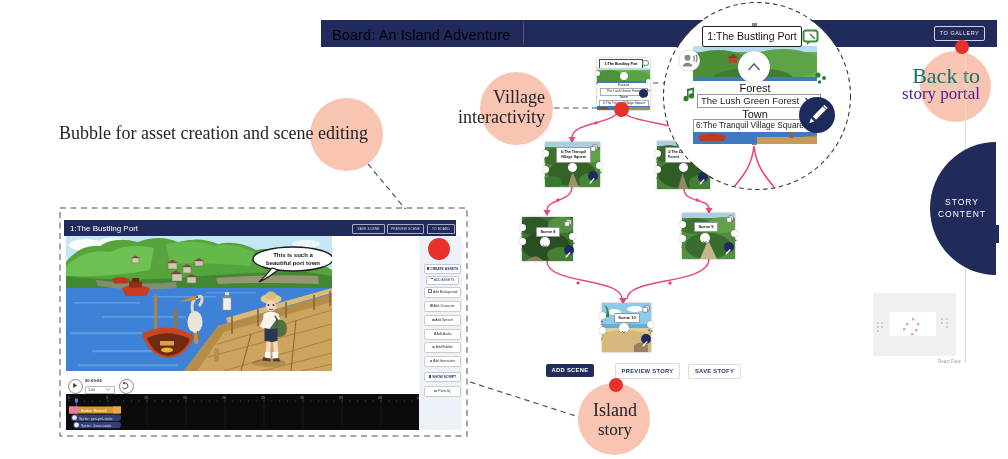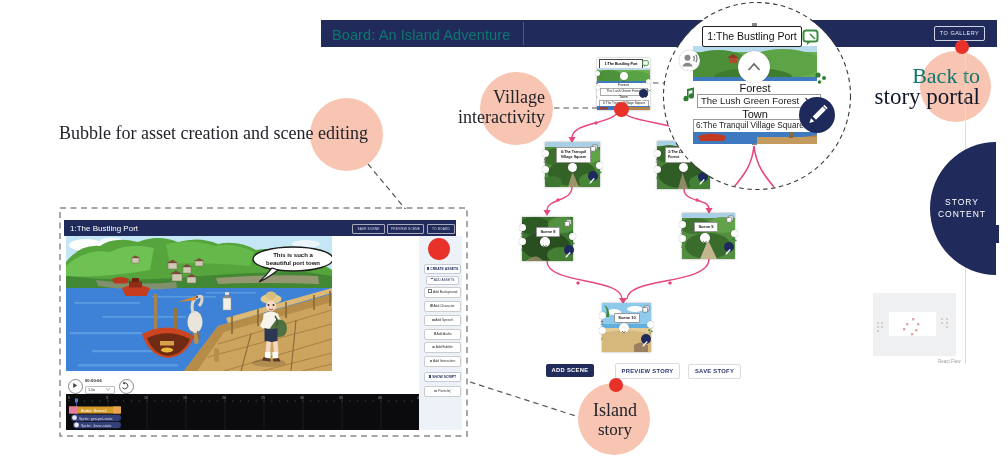--- a/index.html
+++ b/index.html
@@ -12,21 +12,21 @@
 .nlab{position:absolute;background:#fff;border:0.6px solid #999;border-radius:1px;color:#111;text-align:center;font-weight:bold}
 .chev{position:absolute;background:#fff;border-radius:50%;box-shadow:0 0 1px rgba(0,0,0,.4)}
 .pencil{position:absolute;background:#1e2a5c;border-radius:50%}
 .badge{position:absolute;background:#fff;border-radius:50%;box-shadow:0 0 1px rgba(0,0,0,.45)}
 </style>
 </head>
 <body>
 
 <div class="abs navy" style="left:321px;top:20px;width:676px;height:27px"></div>
 <div class="abs" style="left:523px;top:22px;width:1px;height:23px;background:rgba(255,255,255,0.22)"></div>
-<div class="abs" style="left:332px;top:27px;color:#0f766e;font-size:14.5px;letter-spacing:0.1px">Board: An Island Adventure</div>
+<div class="abs" style="left:332px;top:27px;color:#000000;font-size:14.5px;letter-spacing:0.1px">Board: An Island Adventure</div>
 <div class="abs" style="left:934px;top:26px;width:49px;height:13px;border:1px solid #cfd3e2;border-radius:2px;color:#e8eaf2;font-size:5.5px;letter-spacing:0.5px;text-align:center;line-height:13px">TO GALLERY</div>
 
 <div class="abs" style="left:965px;top:47px;width:1px;height:317px;background:#e0dada"></div>
 
 <div class="abs navy" style="left:930px;top:142px;width:66px;height:133px;border-radius:66px 0 0 66px / 66.5px 0 0 66.5px"></div>
 <div class="abs navy" style="left:994px;top:225px;width:5px;height:18px"></div>
 <div class="abs" style="left:930px;top:196px;width:64px;text-align:center;color:#fff;font-size:8.5px;letter-spacing:1px;line-height:12px">STORY<br>CONTENT</div>
 
 <div class="abs" style="left:873px;top:293px;width:83px;height:63px;background:#eef0f2"></div>
 <div class="abs" style="left:889px;top:312px;width:47px;height:24px;background:#fff"></div>
@@ -550,21 +550,21 @@
 <div class="abs" style="left:424px;top:372px;width:35px;height:8px;background:#fff;border:0.6px solid #c6cad8;border-radius:2px;font-size:3.4px;font-weight:bold;color:#1e2a5c;text-align:center;line-height:8px"><span style="display:inline-block;width:2.5px;height:2.5px;background:#3a4878;vertical-align:0.2px"></span> SHOW SCRIPT</div>
 <div class="abs" style="left:424px;top:386px;width:35px;height:8.5px;background:#fff;border:0.6px solid #ccc;border-radius:2px;font-size:3.4px;color:#333;text-align:center;line-height:8.5px"><span style="display:inline-block;width:3px;height:2px;background:#999;border-radius:0.5px;vertical-align:0.2px"></span> Particle(</div>
 
 <div class="bubblecirc" style="left:310px;top:98px;width:73px;height:73px"></div>
 <div class="ann" style="left:59px;top:124.3px;font-size:18px;line-height:1;white-space:nowrap">Bubble for asset creation and scene editing</div>
 <div class="bubblecirc" style="left:480px;top:72px;width:73px;height:73px"></div>
 <div class="ann" style="right:463px;top:88.4px;font-size:18px;line-height:1;white-space:nowrap">Village</div>
 <div class="ann" style="right:463px;top:107.7px;font-size:18px;line-height:1;white-space:nowrap">interactivity</div>
 <div class="bubblecirc" style="left:920px;top:51px;width:71px;height:71px"></div>
 <div class="ann" style="right:28px;top:65.1px;font-size:22px;line-height:1;white-space:nowrap;color:#0f766e">Back to</div>
-<div class="ann" style="right:28px;top:84.9px;font-size:23px;line-height:1;white-space:nowrap;color:#0f172a">story portal</div>
+<div class="ann" style="right:28px;top:84.9px;font-size:17px;line-height:1;white-space:nowrap;color:#4c1d95">story portal</div>
 <div class="bubblecirc" style="left:578px;top:383px;width:72px;height:72px"></div>
 <div class="ann" style="left:585px;top:401px;width:60px;font-size:18px;line-height:1;white-space:nowrap">Island</div>
 <div class="ann" style="left:585px;top:420.6px;width:60px;font-size:17px;line-height:1;white-space:nowrap">story</div>
 <div class="abs" style="left:964.5px;top:52px;width:1px;height:70px;background:rgba(255,255,255,0.25)"></div>
 
 <div class="dot" style="left:613.5px;top:101.5px;width:15px;height:15px"></div>
 <div class="dot" style="left:428px;top:238px;width:22px;height:22px"></div>
 <div class="dot" style="left:608.5px;top:377.5px;width:14px;height:14px"></div>
 <div class="dot" style="left:955px;top:40px;width:14px;height:14px"></div>
 

